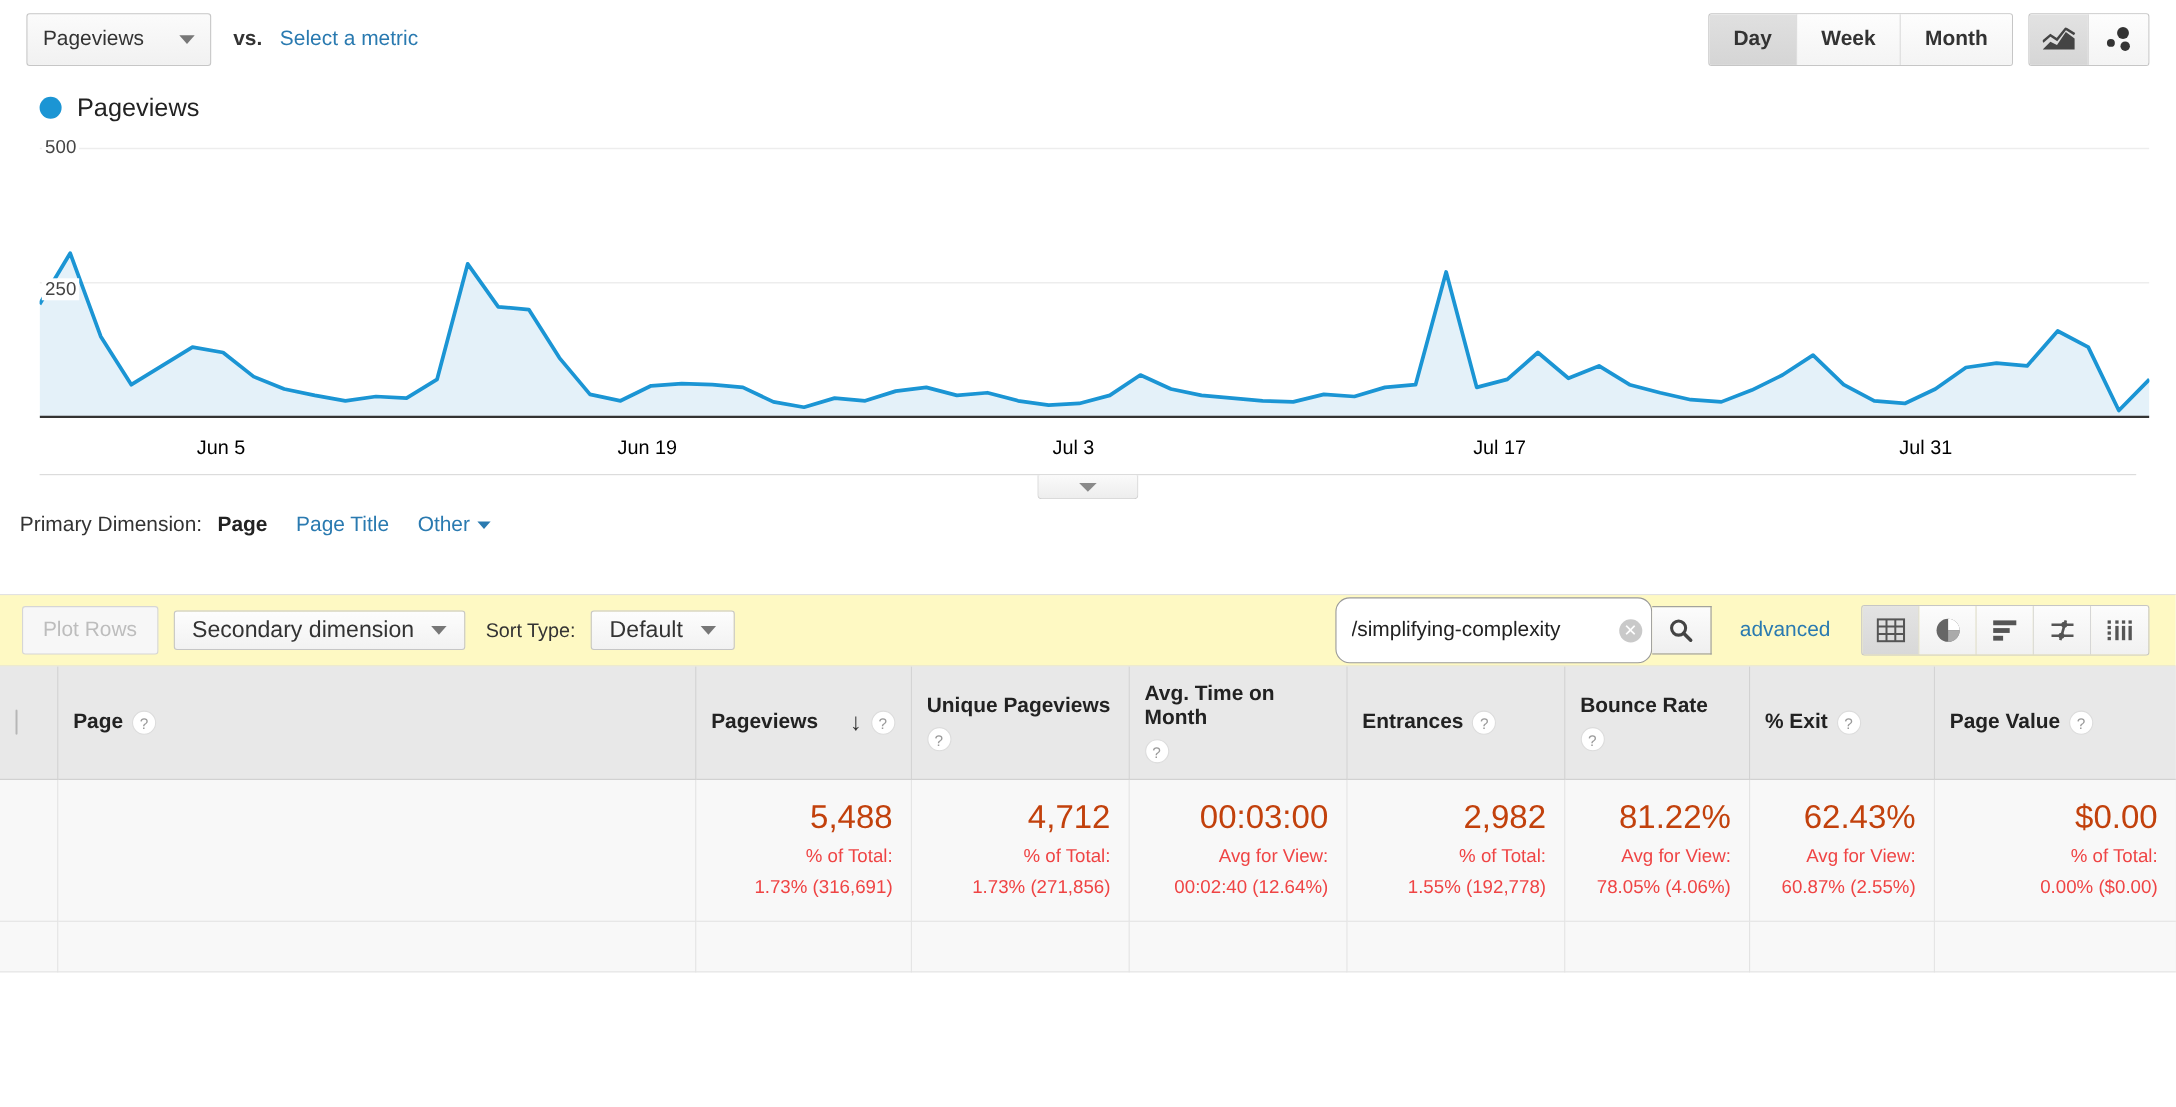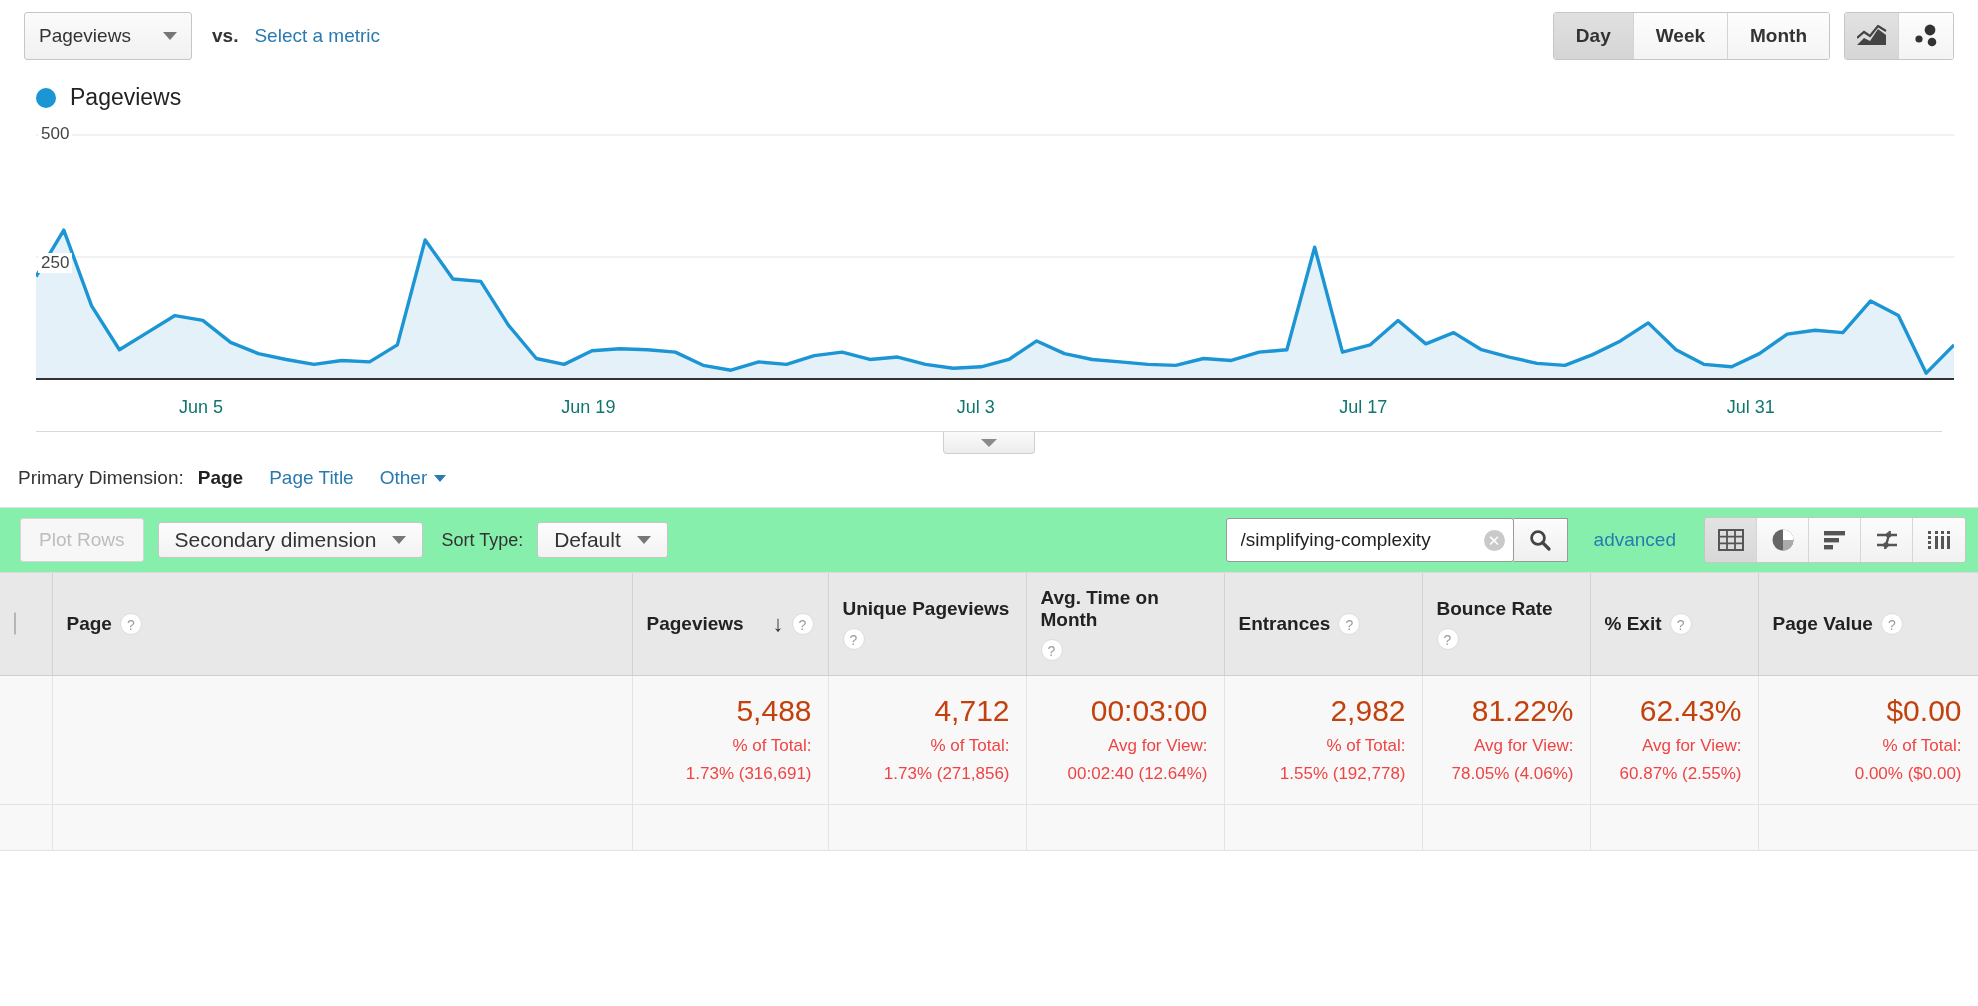--- a/index.html
+++ b/index.html
@@ -79,21 +79,21 @@
   
   .chartwrap { position: relative; margin: 4px 24px 0 36px; height: 270px; }
   .ylabel {
     position:absolute; left:2px; font-size:17px; color:#444;
     background:#fff; padding:0 3px; z-index:3;
   }
   .chartsvg { position:absolute; left:0; top:0; }
   .axisrow {
     position:relative; margin: 0 24px 0 36px; height: 34px;
   }
-  .datelbl { position:absolute; font-size:18px; color:#0f766e; transform:translateX(-50%); }
+  .datelbl { position:absolute; font-size:18px; color:#000000; transform:translateX(-50%); }
   .sliderbar {
     position: relative; margin: 6px 36px 0 36px; height: 14px;
     border-top: 1px solid #d9d9d9;
   }
   .handle {
     position:absolute; left:50%; transform:translateX(-50%);
     top:0; width:92px; height:22px;
     background: linear-gradient(#fafafa,#ededed);
     border:1px solid #cfcfcf; border-top:none; border-radius:0 0 4px 4px;
     display:flex; align-items:center; justify-content:center; cursor:pointer;
@@ -111,43 +111,43 @@
   .primactive { font-weight:bold; color:#222; margin-right:26px; }
   .primlink { color:#2a7ab0; margin-right:26px; cursor:pointer; }
   .minicaret {
     display:inline-block; width:0;height:0;
     border-left:6px solid transparent;border-right:6px solid transparent;
     border-top:7px solid #2a7ab0; margin-left:7px; vertical-align:2px;
   }
 
   
   .toolbar {
-    background:#86efac; border-top:1px solid #e2e2e2; border-bottom:1px solid #dcdcdc;
-    height: 66px; display:flex; align-items:center; padding: 0 12px 0 20px;
+    background:#fef9c3; border-top:1px solid #e2e2e2; border-bottom:1px solid #dcdcdc;
+    height: 66px; display:flex; align-items:center; padding: 0 24px 0 20px; margin-top: 33px;
   }
   .btn-plain {
     height:44px; padding:0 18px; font-size:19px; border:1px solid #d6d6d6;
     border-radius:3px; background:#f7f7f7; color:#bdbdbd;
     display:flex; align-items:center; cursor:default;
   }
   .btn-sel {
     height:36px; padding:0 16px; font-size:21px; border:1px solid #c6c6c6;
     border-radius:3px; background:linear-gradient(#fdfdfd,#f2f2f2); color:#333;
     display:flex; align-items:center; cursor:pointer; margin-left:14px;
   }
   .btn-sel .caret {
     width:0;height:0;border-left:7px solid transparent;border-right:7px solid transparent;
     border-top:8px solid #777; margin-left:16px;
   }
   .sorttype { font-size:18px; color:#333; margin-left:18px; }
 
   .searchwrap { margin-left:auto; display:flex; align-items:center; }
   .searchbox {
-    display:flex; align-items:center; height:44px; width:288px;
-    border:1px solid #9a9a9a; border-radius:3px; background:#fff; padding:0 8px 0 12px;
+    display:flex; align-items:center; height:60px; width:288px;
+    border:1px solid #9a9a9a; border-radius:13px; background:#fff; padding:0 8px 0 12px;
   }
   .searchbox input {
     border:none; outline:none; font-size:19px; width:100%;
     font-family:"Liberation Sans",sans-serif; color:#222; background:transparent;
   }
   .clearx {
     width:21px;height:21px;border-radius:50%;background:#c9c9c9;color:#fff;
     font-size:15px;line-height:21px;text-align:center;cursor:pointer;flex:0 0 auto;
   }
   .searchbtn {

